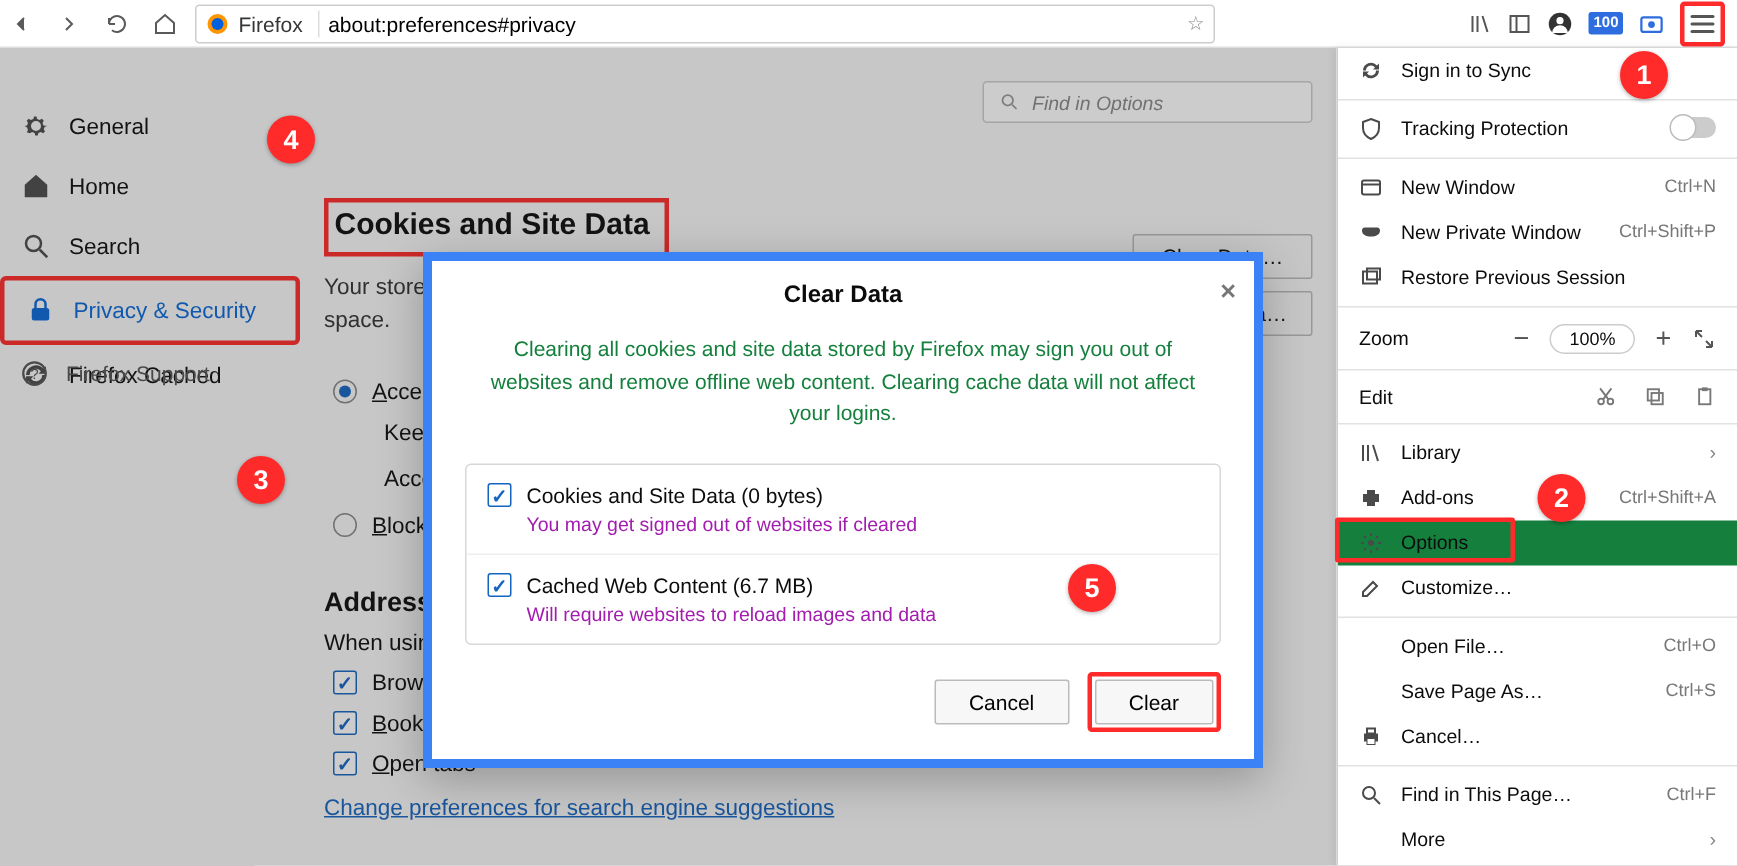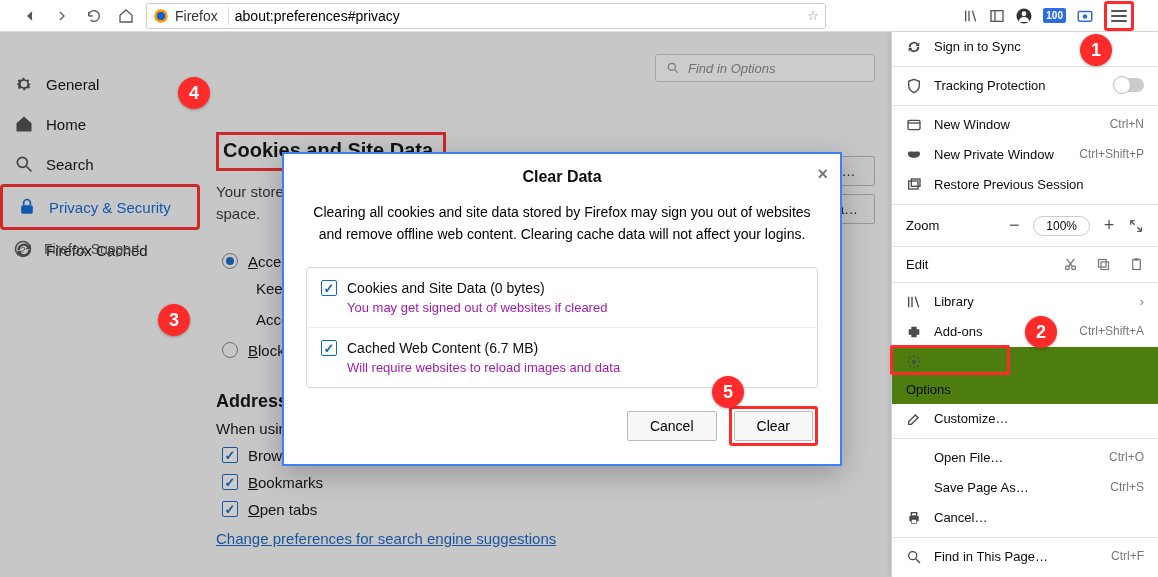--- a/index.html
+++ b/index.html
@@ -1,19 +1,19 @@
 <!DOCTYPE html>
 <html><head>
 <meta charset="utf-8">
 <style>
 * { box-sizing: border-box; margin: 0; padding: 0; }
 body { font-family: "Segoe UI", Arial, sans-serif; font-size: 13px; color: #0c0c0d; width: 1158px; height: 577px; overflow: hidden; position: relative; background: #f0f0f0; }
 
 
-.toolbar { height: 32px; background: #fff; display: flex; align-items: center; padding: 0 18px; gap: 8px; border-bottom: 1px solid #ddd; }
+.toolbar { height: 32px; background: #fff; display: flex; align-items: center; padding: 0 2px; gap: 8px; border-bottom: 1px solid #ddd; }
 .tool-btn { width: 24px; height: 24px; display:flex; align-items:center; justify-content:center; border-radius:4px; color:#5a5a5a; }
 .tool-btn svg { width:16px; height:16px; }
 .urlbar { flex: 0 0 680px; height:26px; border:1px solid #ccc; border-radius:3px; display:flex; align-items:center; padding:0 6px; gap:6px; background:#fff; }
 .urlbar .ff-logo { width:16px; height:16px; }
 .urlbar .brand { font-size:14px; color:#363636; margin-right:4px; }
 .urlbar .divider { width:1px; height:18px; background:#ddd; }
 .urlbar input { border:none; outline:none; flex:1; font-size:14px; background:transparent; }
 .urlbar .star { color:#888; }
 .spacer { flex:1; }
 .right-icons { display:flex; align-items:center; gap:10px; padding-right:6px; }
@@ -48,42 +48,42 @@
 .chk { width:16px; height:16px; border:1px solid #888; border-radius:2px; display:inline-flex; align-items:center; justify-content:center; background:#fff; }
 .chk.on { border-color:#1565c0; }
 .chk.on::after { content:"✓"; color:#1565c0; font-size:13px; font-weight:bold; }
 .addr-title { font-size:18px; font-weight:700; margin-top:32px; }
 .link-style { color:#1565c0; text-decoration:underline; font-size:15px; margin-top:12px; display:inline-block; }
 .u { text-decoration: underline; text-decoration-color: currentColor; }
 
 
 .app-menu { position:absolute; top:32px; right:0; width:267px; bottom:0; background:#fff; border-left:1px solid #ccc; box-shadow:-2px 0 6px rgba(0,0,0,0.08); font-size:13px; z-index:20; }
 .menu-row { display:flex; gap:12px; padding:7px 14px; position:relative; }
-.menu-row.sel { background:#4d7c0f;flex-direction:column; }
+.menu-row.sel { background:#15803d; }
 .menu-row svg, .menu-row .icon { width:16px; height:16px; fill:#4a4a4a; flex-shrink:0; }
 .menu-row .lbl { flex:1; }
 .menu-row .sc { color:#777; font-size:12px; }
 .menu-row .chev { color:#888; }
 .menu-sep { height:1px; background:#e2e2e2; margin:4px 0; }
 .zoom-row { display:flex; align-items:center; gap:10px; padding:6px 14px; }
 .zoom-row .lbl { flex:1; }
 .zoom-pill { border:1px solid #ccc; border-radius:12px; padding:2px 12px; font-size:12px; background:#fff; }
 .zoom-sign { font-size:18px; width:18px; text-align:center; color:#555; }
 .edit-row { display:flex; align-items:center; gap:18px; padding:6px 14px; }
 .edit-row .lbl { flex:1; }
 .edit-row svg { width:15px; height:15px; fill:#777; }
 .toggle { width:30px; height:14px; border-radius:8px; background:#ccc; position:relative; }
 .toggle::after { content:""; position:absolute; width:16px; height:16px; background:#fff; border:1px solid #bbb; border-radius:50%; top:-2px; left:-1px; }
 .options-hl { position:absolute; border:3px solid #ff2a2a; border-radius:2px; pointer-events:none; }
 
 
-.modal { position:absolute; z-index:30; left:282px; top:152px; width:560px; background:#fff; border:2px solid #3b82f6; box-shadow:0 8px 28px rgba(0,0,0,0.25); }
+.modal { position:absolute; z-index:30; left:282px; top:168px; width:560px; background:#fff; border:6px solid #3b82f6; box-shadow:0 8px 28px rgba(0,0,0,0.25); }
 .modal-title { text-align:center; font-size:16px; font-weight:600; padding:14px 0 10px; position:relative; }
 .modal-close { position:absolute; right:12px; top:10px; font-size:18px; color:#777; cursor:pointer; }
-.modal-body { padding:6px 28px 8px; font-size:14px; color:#000000; text-align:center; line-height:1.55; }
+.modal-body { padding:6px 28px 8px; font-size:14px; color:#15803d; text-align:center; line-height:1.55; }
 .modal-opts { border:1px solid #d8d8d8; border-radius:4px; margin:14px 22px 4px; }
 .opt { padding:12px 14px 12px 14px; }
 .opt + .opt { border-top:1px solid #eee; }
 .opt-head { display:flex; align-items:center; gap:10px; font-size:14px; }
 .opt-sub { font-size:13px; color:#a21caf; margin:4px 0 0 26px; }
 .modal-actions { display:flex; justify-content:flex-end; gap:12px; padding:14px 22px 18px; align-items:center; }
 .btn { border:1px solid #bbb; background:#f7f7f7; padding:6px 22px; font-size:14px; border-radius:2px; }
 .btn-primary-hl { border:3px solid #ff2a2a; padding:0; border-radius:3px; display:inline-flex; }
 .btn-primary-hl .btn { border:1px solid #bbb; margin:2px; padding:6px 22px; }
 

